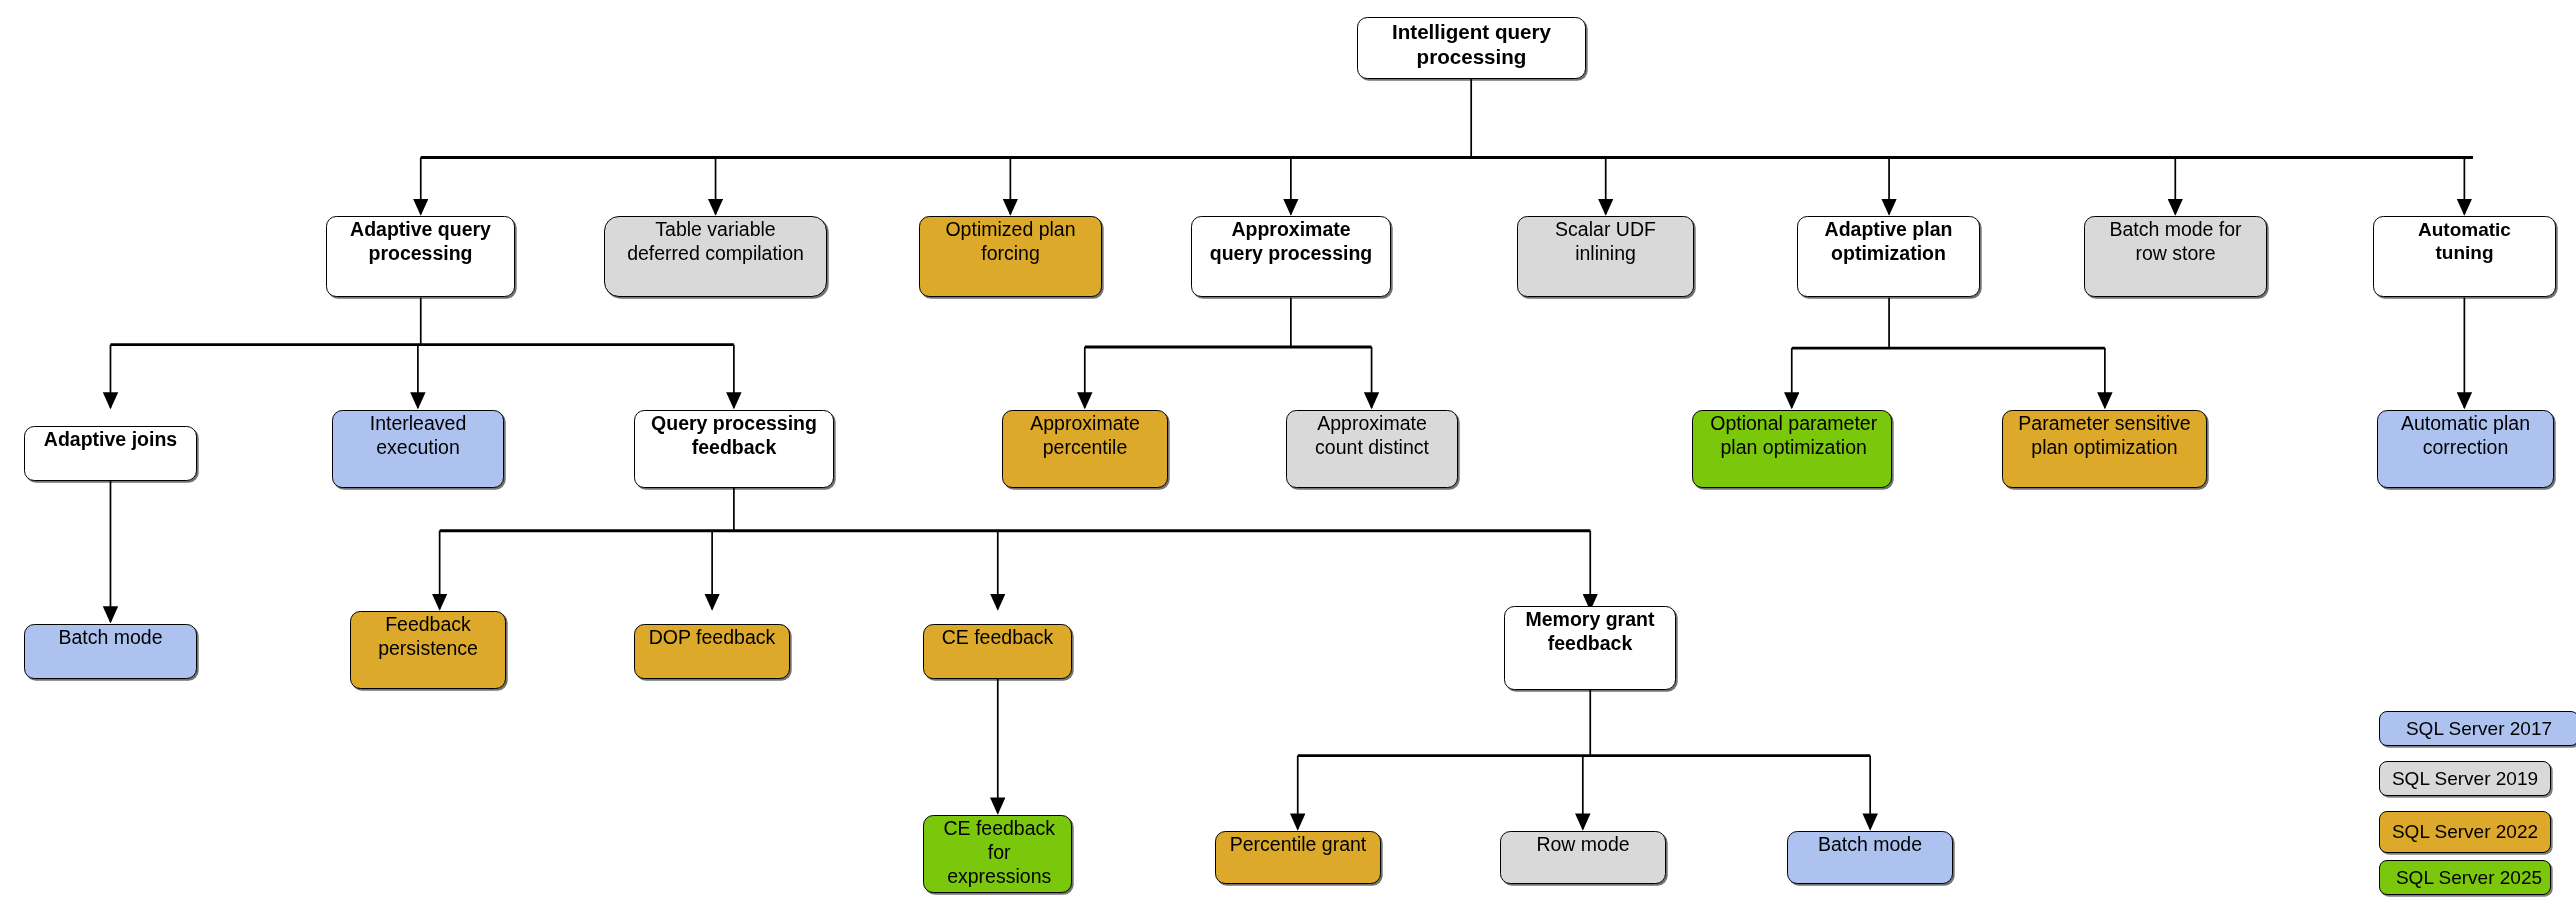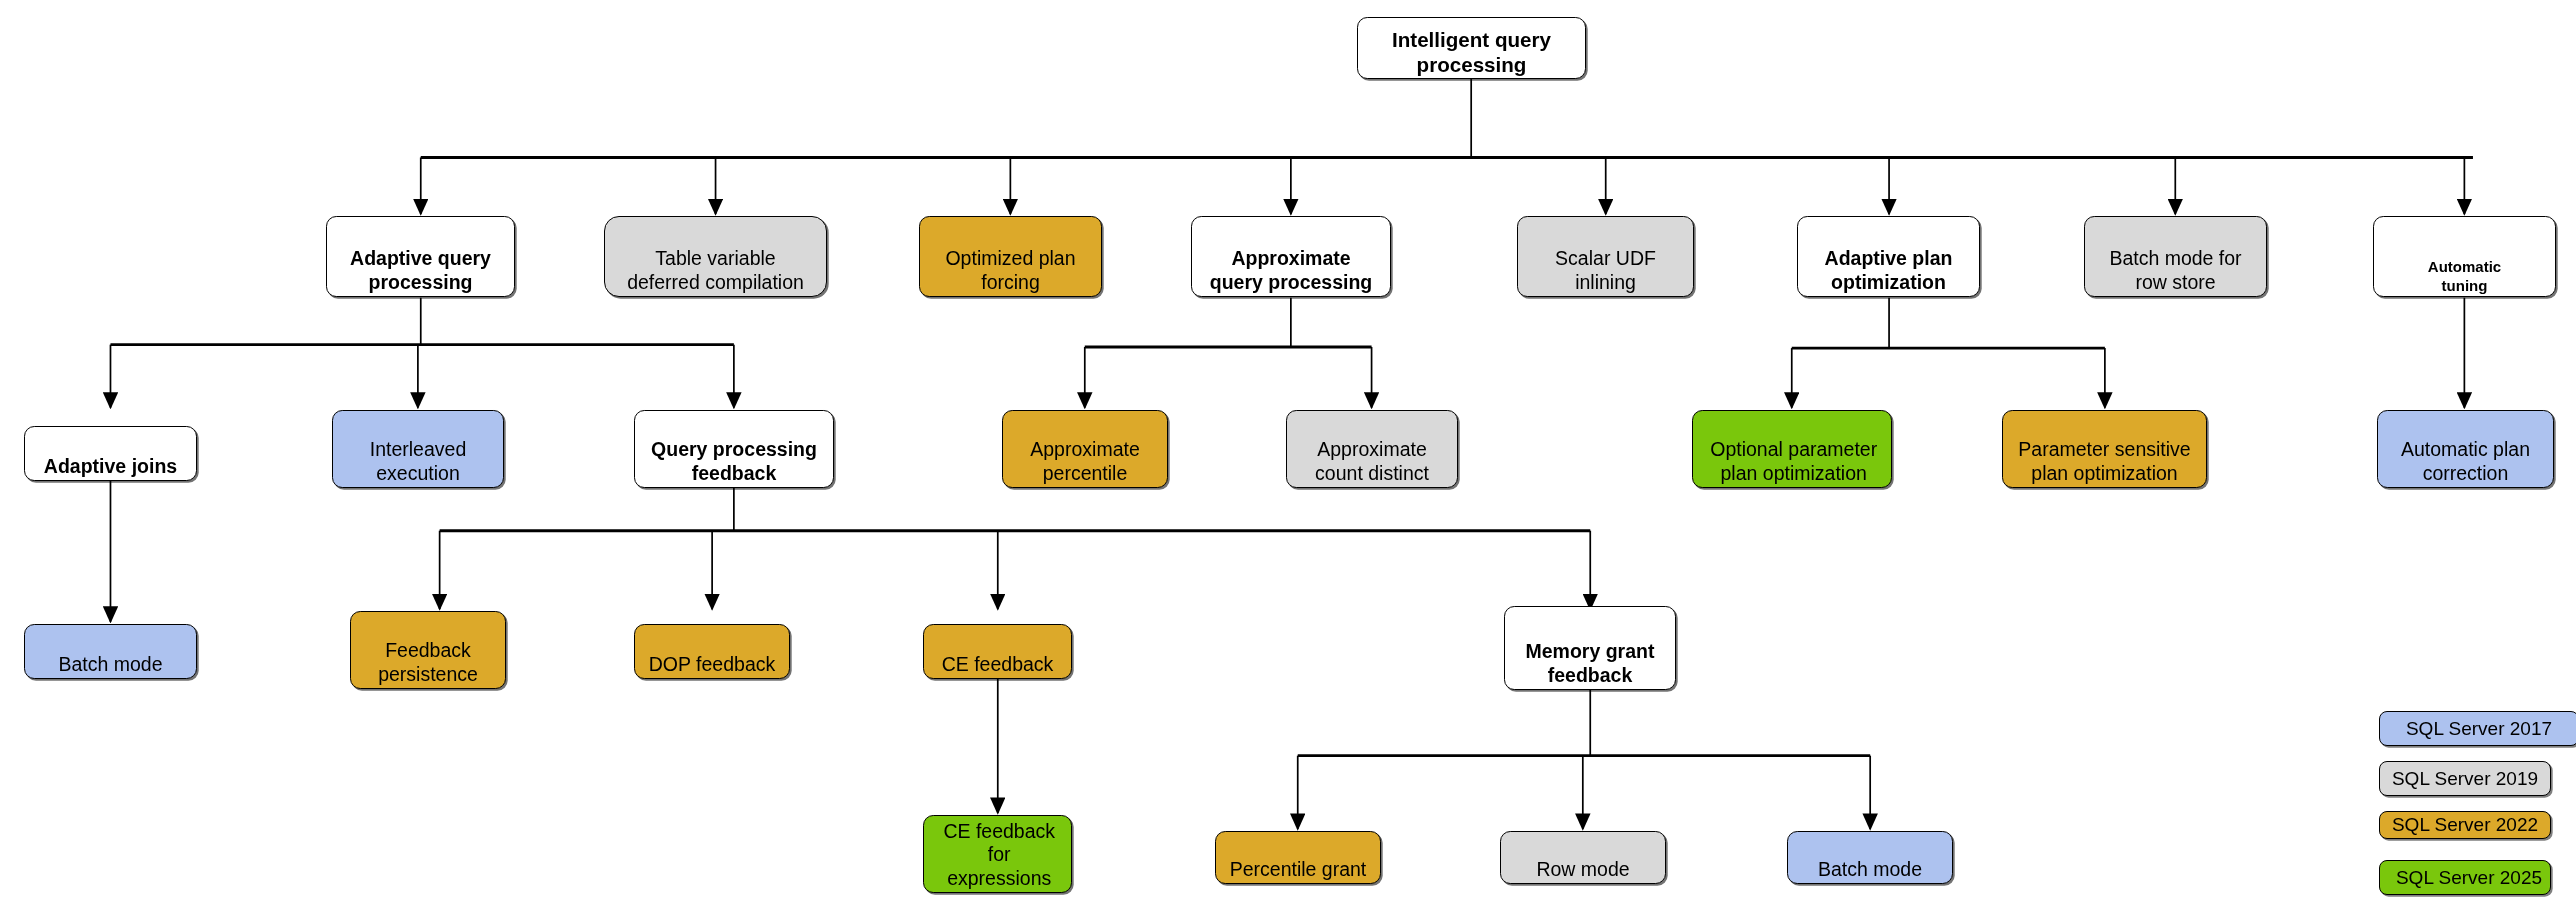--- a/index.html
+++ b/index.html
@@ -22,21 +22,21 @@
     width: 2576px;
     height: 916px;
     pointer-events: none;
   }
   .node {
     position: absolute;
     box-sizing: border-box;
     border: 1.7px solid #000000;
     border-radius: 10.3px;
     display: flex;
-    align-items: flex-end;
+    align-items: flex-start;
     justify-content: center;
     text-align: center;
     line-height: 1.22;
     color: #000000;
     padding: 1.1px 4.6px;
     background: #ffffff;
     box-shadow: 1.7px 1.7px 0 rgba(0,0,0,0.55);
   }
   .node .label {
     display: block;
@@ -139,21 +139,21 @@
 inlining</span>
       </div>
       <div class="node fill-white" style="left: 1797px; top: 216px; width: 183px; height: 81px; font-size: 19.5px;">
         <span class="label">Adaptive plan
 optimization</span>
       </div>
       <div class="node fill-gray" style="left: 2084px; top: 216px; width: 183px; height: 81px; font-size: 19.5px;">
         <span class="label">Batch mode for
 row store</span>
       </div>
-      <div class="node fill-white" style="left: 2373px; top: 216px; width: 183px; height: 81px; font-size: 15px;">
+      <div class="node fill-white" style="left: 2373px; top: 216px; width: 183px; height: 81px; font-size: 19px;">
         <span class="label">Automatic
 tuning</span>
       </div>
       <div class="node fill-white" style="left: 24px; top: 426px; width: 173px; height: 55px; font-size: 19.5px;">
         <span class="label">Adaptive joins</span>
       </div>
       <div class="node fill-blue" style="left: 332px; top: 410px; width: 172px; height: 78px; font-size: 19.5px;">
         <span class="label">Interleaved
 execution</span>
       </div>
@@ -212,21 +212,21 @@
         <span class="label">Batch mode</span>
       </div>
     </div>
   <div id="legend-group">
       <div class="legend-item fill-blue" style="left: 2379px; top: 711px; width: 200px; height: 35px;">
         <span>SQL Server 2017</span>
       </div>
       <div class="legend-item fill-gray" style="left: 2379px; top: 761px; width: 172px; height: 35px;">
         <span>SQL Server 2019</span>
       </div>
-      <div class="legend-item fill-orange" style="left: 2379px; top: 811px; width: 172px; height: 28px;">
+      <div class="legend-item fill-orange" style="left: 2379px; top: 811px; width: 172px; height: 42px;">
         <span>SQL Server 2022</span>
       </div>
       <div class="legend-item fill-green" style="left: 2379px; top: 860px; width: 172px; height: 35px;">
         <span>SQL Server 2025</span>
       </div>
     </div>
 </div>
 
 
 </body></html>

